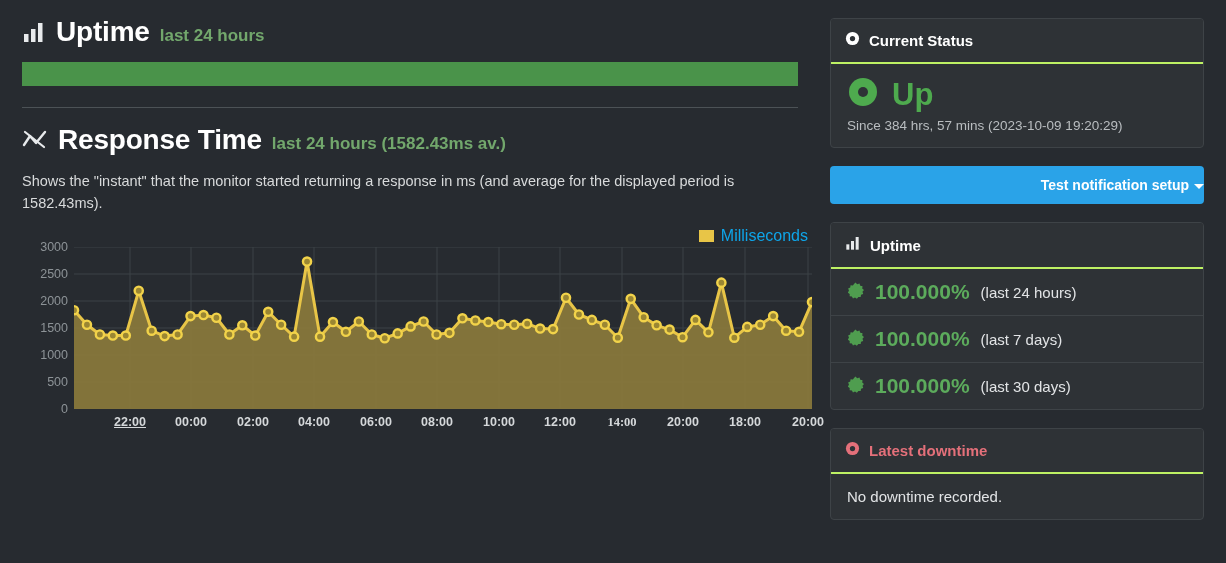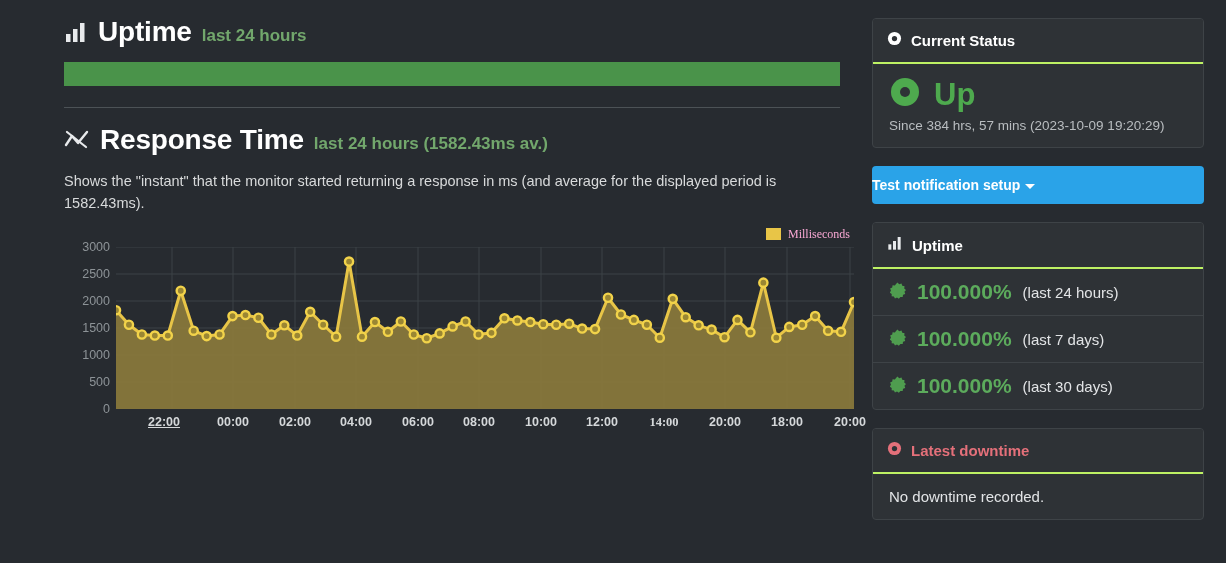--- a/index.html
+++ b/index.html
@@ -2,21 +2,21 @@
 <html><head>
 <meta charset="utf-8">
 <style>
   * { box-sizing: border-box; margin: 0; padding: 0; }
   html, body {
     width: 1226px; height: 563px;
     background: #272b30;
     font-family: "Liberation Sans", sans-serif;
     overflow: hidden;
   }
-  .page { position: relative; width: 1226px; height: 563px; display: flex; padding-left: 42px; }
+  .page { position: relative; width: 1226px; height: 563px; display: flex; }
 
   
   .left-col { width: 818px; padding: 18px 20px 0 22px; }
 
   .sec-title {
     display: flex; align-items: baseline; gap: 10px;
     margin-bottom: 16px;
   }
   .sec-title .ico { align-self: center; display:flex; }
   .sec-title h2 {
@@ -40,21 +40,21 @@
     max-width: 790px; margin-bottom: 10px;
   }
 
   
   .chart-box { position: relative; width: 790px; height: 215px; margin-top: 10px; }
   .legend {
     position: absolute; right: 4px; top: 2px;
     display: flex; align-items: center; gap: 7px;
   }
   .legend .swatch { width: 15px; height: 12px; background: #e8c547; }
-  .legend .lbl { font-size: 12px; color: #f9a8d4; font-family: Liberation Serif, serif; }
+  .legend .lbl { font-size: 16px; color: #0ea5e9; }
 
   .plot { position: absolute; left: 0; top: 22px; width: 790px; height: 193px; }
   .ylabels {
     position: absolute; left: 0; top: 0; width: 46px; height: 162px;
   }
   .ylabels span {
     position: absolute; right: 0; font-size: 12.5px; color: #8d9397;
     transform: translateY(-50%); white-space: nowrap;
   }
   .xlabels { position: absolute; left: 0; top: 168px; width: 790px; height: 20px; }
@@ -82,21 +82,21 @@
   .status-body { padding: 12px 16px 14px 16px; }
   .status-row { display: flex; align-items: center; gap: 13px; margin-bottom: 6px; }
   .status-word { font-size: 31px; font-weight: bold; color: #4eaa4e; line-height: 1; }
   .status-since { font-size: 13.5px; color: #b9bdc0; }
 
   .btn-notify {
     display: block; width: 100%; padding: 11px 0;
     background: #2aa3e8; border: none; border-radius: 4px;
     color: #fff; font-size: 14px; font-weight: bold;
     font-family: "Liberation Sans", sans-serif;
-    cursor: pointer; margin-bottom: 18px; text-align: left;
+    cursor: pointer; margin-bottom: 18px; text-align: right;
   }
   .caret { display:inline-block; margin-left:5px;
     border-left:5px solid transparent; border-right:5px solid transparent;
     border-top:5px solid #fff; vertical-align: middle; }
 
   .uptime-row {
     display: flex; align-items: center; gap: 11px;
     padding: 11px 16px; border-bottom: 1px solid #3e4347;
   }
   .uptime-row:last-child { border-bottom: none; }
@@ -233,21 +233,21 @@
             <circle cx="647.37" cy="35.64" r="4.1" fill="#9a8633" stroke="#f2d34a" stroke-width="2.4"></circle>
             <circle cx="660.32" cy="90.72" r="4.1" fill="#9a8633" stroke="#f2d34a" stroke-width="2.4"></circle>
             <circle cx="673.26" cy="79.92" r="4.1" fill="#9a8633" stroke="#f2d34a" stroke-width="2.4"></circle>
             <circle cx="686.21" cy="77.76" r="4.1" fill="#9a8633" stroke="#f2d34a" stroke-width="2.4"></circle>
             <circle cx="699.16" cy="69.12" r="4.1" fill="#9a8633" stroke="#f2d34a" stroke-width="2.4"></circle>
             <circle cx="712.11" cy="83.70" r="4.1" fill="#9a8633" stroke="#f2d34a" stroke-width="2.4"></circle>
             <circle cx="725.05" cy="84.78" r="4.1" fill="#9a8633" stroke="#f2d34a" stroke-width="2.4"></circle>
             <circle cx="738.00" cy="55.08" r="4.1" fill="#9a8633" stroke="#f2d34a" stroke-width="2.4"></circle>
           </svg>
         <div class="xlabels" id="xlabels">
-            <span style="left: 100px; text-decoration: underline;">22:00</span>
+            <span style="left: 108px; text-decoration: underline;">22:00</span>
             <span style="left: 169px;">00:00</span>
             <span style="left: 231px;">02:00</span>
             <span style="left: 292px;">04:00</span>
             <span style="left: 354px;">06:00</span>
             <span style="left: 415px;">08:00</span>
             <span style="left: 477px;">10:00</span>
             <span style="left: 538px;">12:00</span>
             <span style="left: 600px; font-family: Liberation Serif, serif;">14:00</span>
             <span style="left: 661px;">20:00</span>
             <span style="left: 723px;">18:00</span>

